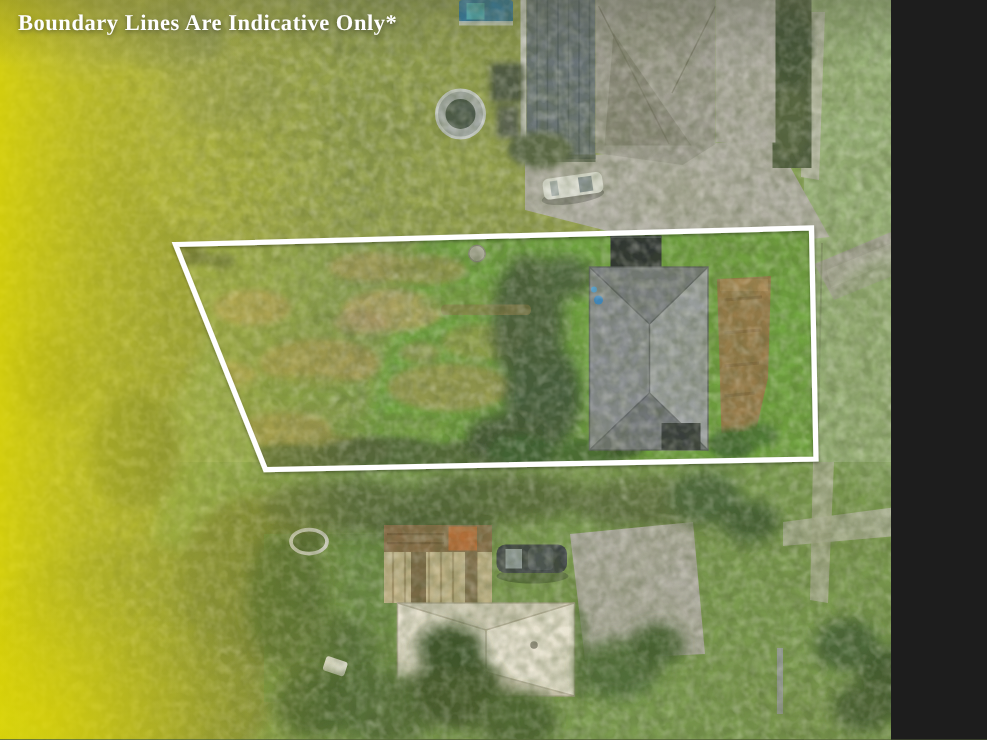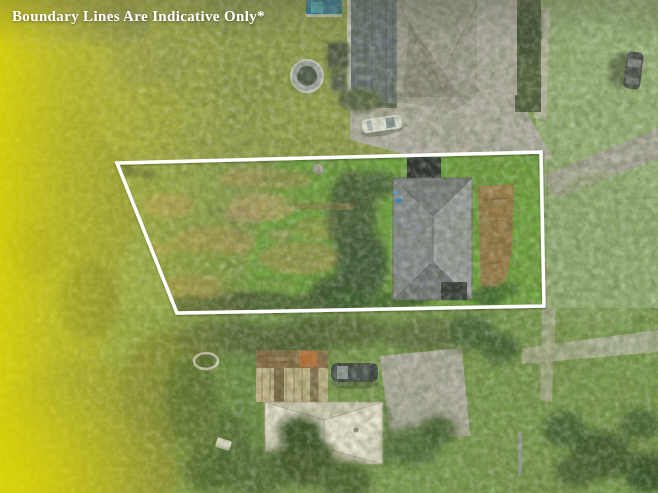--- a/index.html
+++ b/index.html
@@ -1,16 +1,16 @@
 <!DOCTYPE html>
 <html><head>
 <meta charset="utf-8">
 <style>
   html,body{margin:0;padding:0;background:#1d1d1d;}
-  .stage{position:relative;width:658px;height:493px;overflow:hidden;background:#8CA85A;
+  .stage{position:relative;width:594px;height:493px;overflow:hidden;background:#8CA85A;
          font-family:"Liberation Sans",sans-serif;}
   .stage svg{position:absolute;left:0;top:0;display:block;}
   .disclaimer{position:absolute;left:12px;top:8px;
     font-family:"Liberation Serif",serif;font-weight:700;font-size:15px;
     color:#ffffff;letter-spacing:.35px;
     text-shadow:0 1px 3px rgba(45,48,35,.55);user-select:none;}
 </style>
 </head>
 <body>
 

